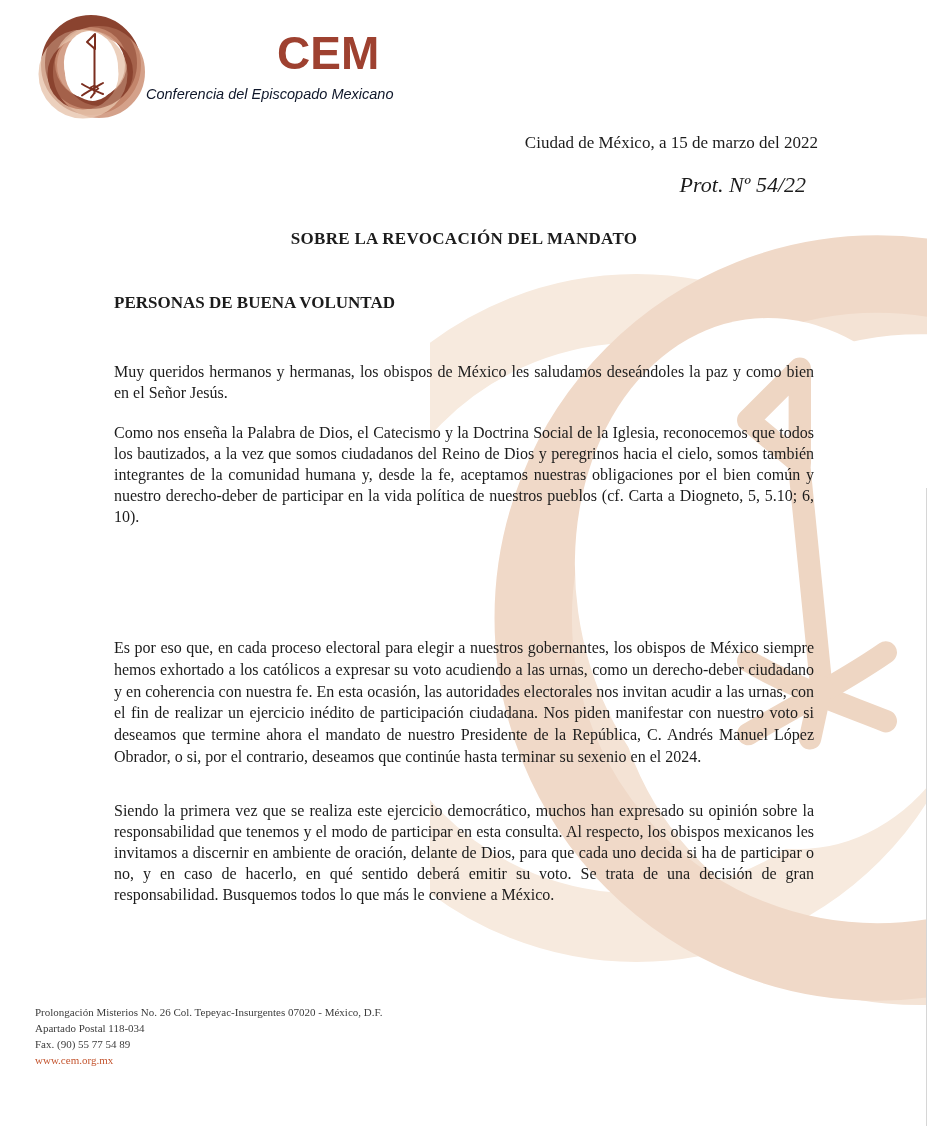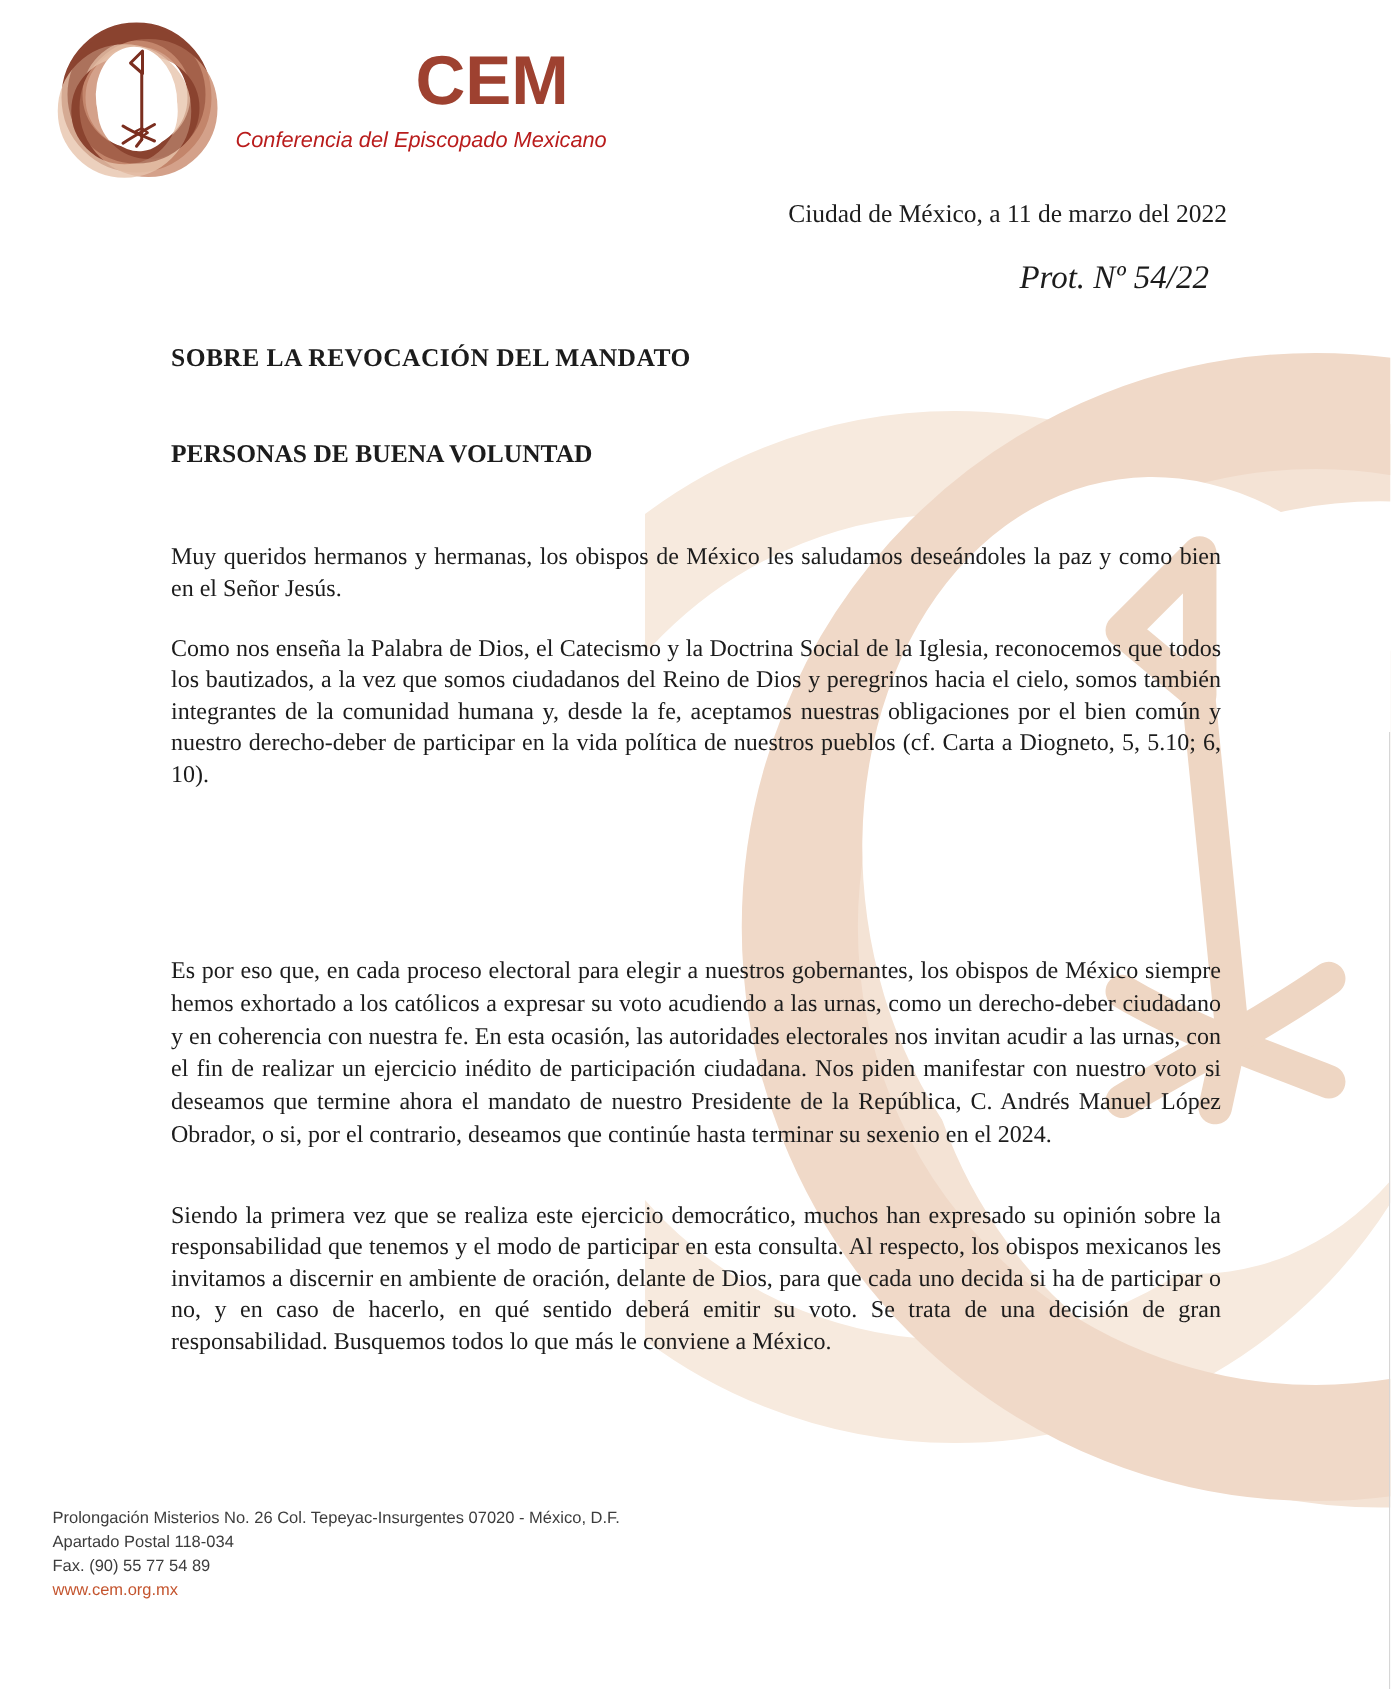--- a/index.html
+++ b/index.html
@@ -11,50 +11,50 @@
   
   .watermark { position:absolute; left:430px; top:188px; width:860px; height:860px; z-index:0; }
   
   .logo { position:absolute; left:28px; top:13px; width:134px; height:112px; z-index:2; }
   .brand {
     position:absolute; left:277px; top:30px; z-index:2;
     font-family:"Liberation Sans", sans-serif; font-weight:bold;
     font-size:46px; line-height:1; color:#9e4130;
   }
   .brand-subtitle {
-    position:absolute; left:157px; top:86px; z-index:2;
+    position:absolute; left:146px; top:86px; z-index:2;
     font-family:"Liberation Sans", sans-serif; font-style:italic;
-    font-size:14.5px; color:#b91c1c;
+    font-size:14.5px; color:#0f172a;
   }
   
   .dateline { position:absolute; right:109px; top:133px; font-size:17px; z-index:2; }
   .protocol { position:absolute; right:121px; top:172px; font-size:22px; font-style:italic; z-index:2; }
   
   .doc-title {
     position:absolute; left:114px; width:700px; top:229px; margin:0; z-index:2;
-    text-align:left; font-size:17px; font-weight:bold; letter-spacing:.3px;
+    text-align:center; font-size:17px; font-weight:bold; letter-spacing:.3px;
   }
   .salutation {
     position:absolute; left:114px; width:700px; top:291px; z-index:2;
     font-weight:bold; font-size:17px; line-height:23px;
   }
   .sal-line1 { text-align:justify; text-align-last:justify; }
   .body-par {
     position:absolute; left:114px; width:700px; margin:0; z-index:2;
     text-align:justify; font-size:16px; line-height:21px;
   }
   .p1 { top:361px; }
   .p2 { top:422px; }
   .p3 { top:546px; line-height:25px; }
   .p4 { top:637px; line-height:21.8px; }
   .p5 { top:800px; }
   
   .footer {
     position:absolute; left:35px; top:1004px; z-index:2;
-    font-family:Liberation Sans, sans-serif; font-size:11px;
+    font-family:Liberation Serif, serif; font-size:11px;
     line-height:16px; color:#3c3c3c;
   }
   .website { display:block; color:#c4552f; text-decoration:none; cursor:pointer; }
   .page-edge { position:absolute; right:0; top:488px; height:638px; width:1px; background:#d6d6d6; z-index:3; }
 </style>
 </head>
 <body>
 
 <div class="page">
 
@@ -85,21 +85,21 @@
         <path d="M54 71 C60 75 68 78 75 81"></path>
         <path d="M75 70 C68 74 60 78.5 54 82.5"></path>
         <path d="M62.5 74.5 L66.5 72.5 L70.5 75.5 L66.5 78 Z" stroke-width="1.5"></path>
         <path d="M66.5 80 L63 84.5"></path>
       </g>
     </svg>
     <div class="brand">CEM</div>
     <div class="brand-subtitle">Conferencia del Episcopado Mexicano</div>
   </div>
 
-  <div class="dateline">Ciudad de México, a 11 de marzo del 2022</div>
+  <div class="dateline">Ciudad de México, a 15 de marzo del 2022</div>
   <div class="protocol">Prot. Nº 54/22</div>
 
   <h1 class="doc-title">SOBRE LA REVOCACIÓN DEL MANDATO</h1>
 
   <div class="salutation">
     <div class="sal-line2">PERSONAS DE BUENA VOLUNTAD</div>
   </div>
 
   <p class="body-par p1">Muy queridos hermanos y hermanas, los obispos de México les saludamos deseándoles la paz y como bien en el Señor Jesús.</p>
   <p class="body-par p2">Como nos enseña la Palabra de Dios, el Catecismo y la Doctrina Social de la Iglesia, reconocemos que todos los bautizados, a la vez que somos ciudadanos del Reino de Dios y peregrinos hacia el cielo, somos también integrantes de la comunidad humana y, desde la fe, aceptamos nuestras obligaciones por el bien común y nuestro derecho-deber de participar en la vida política de nuestros pueblos (cf. Carta a Diogneto, 5, 5.10; 6, 10).</p>

